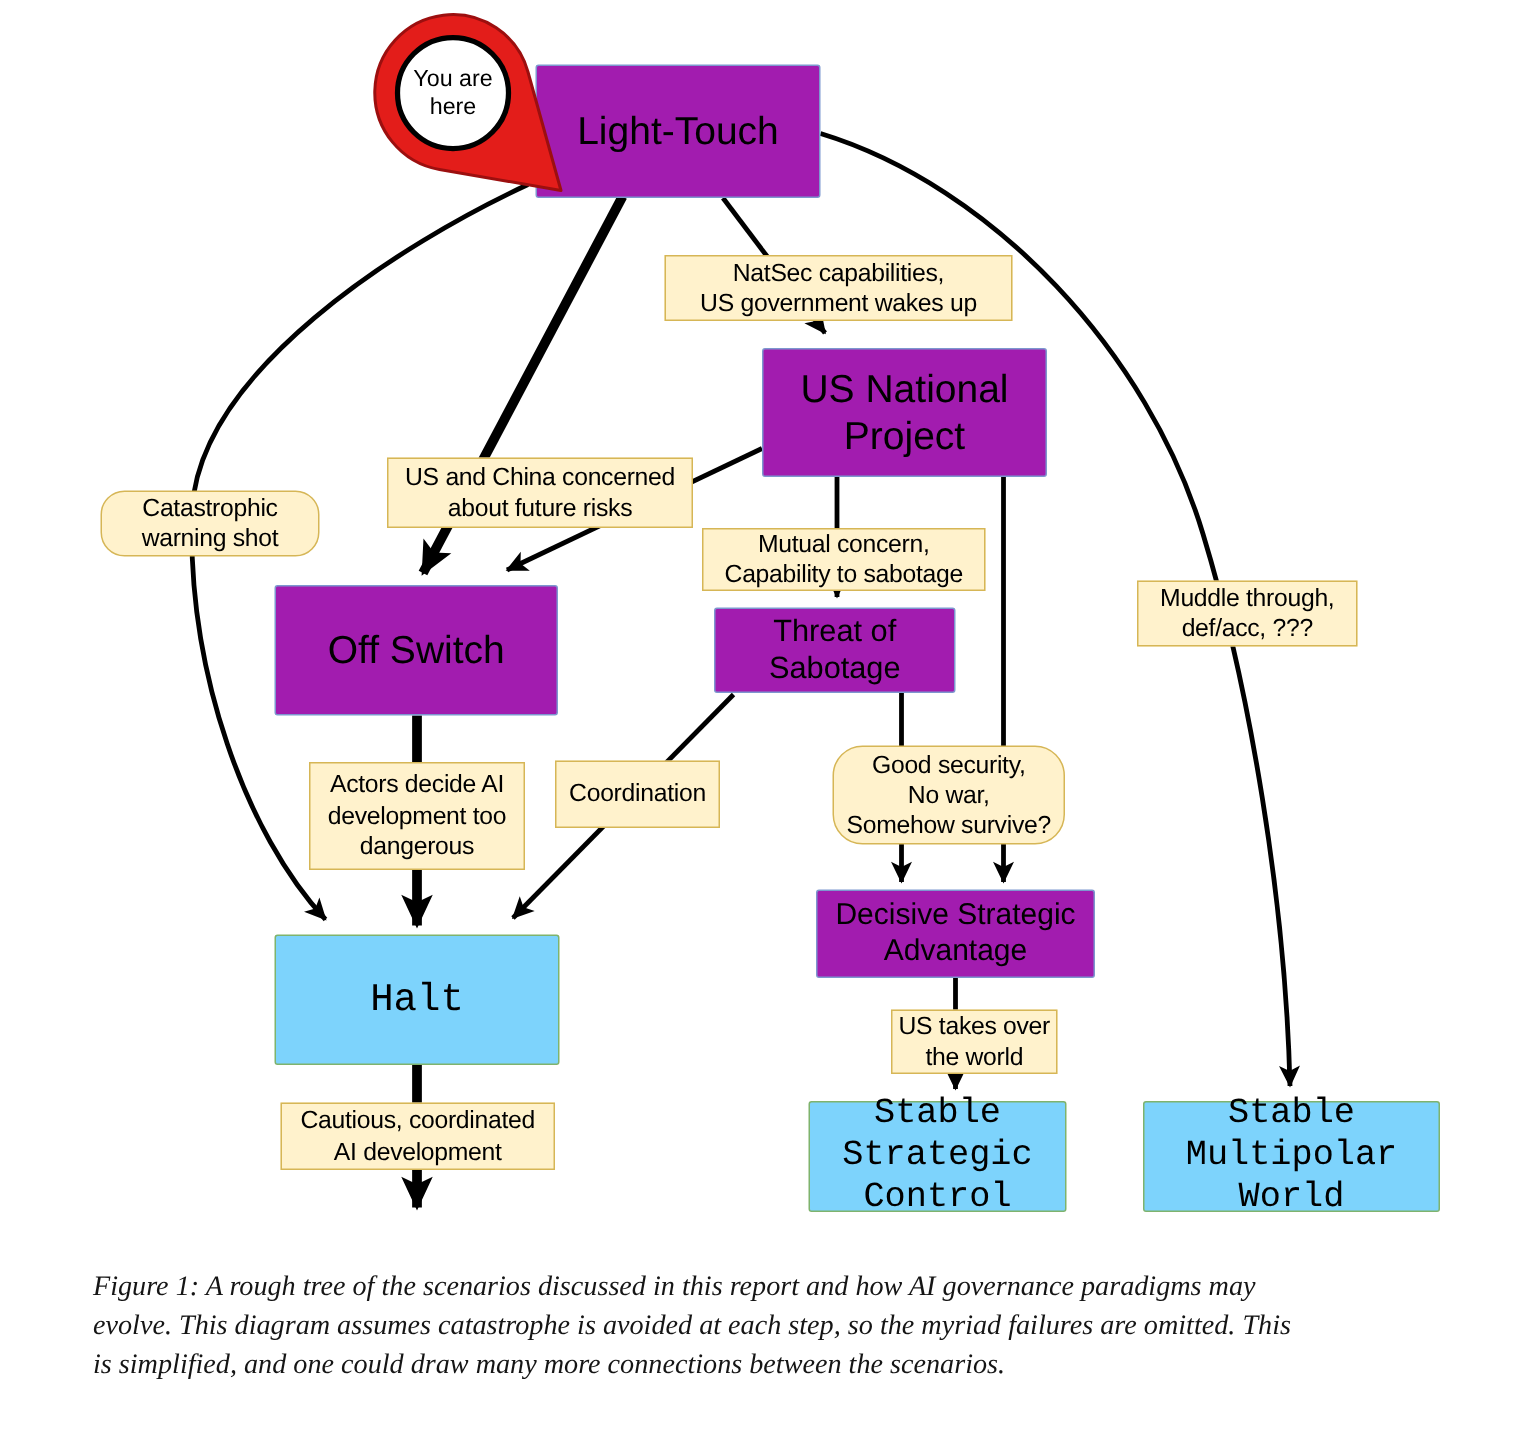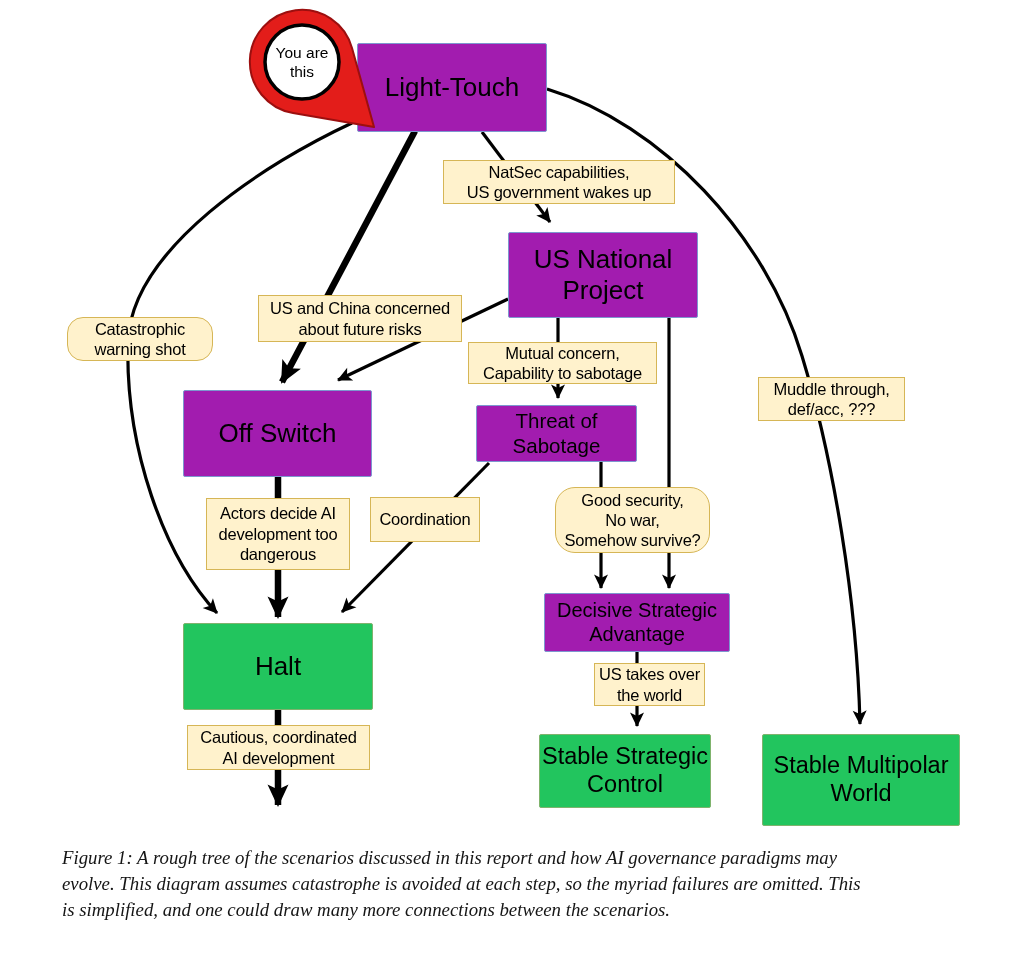--- a/index.html
+++ b/index.html
@@ -8,26 +8,26 @@
     font-family:"Liberation Sans","DejaVu Sans",sans-serif;overflow:hidden;
   }
   #edges,#pin-overlay{position:absolute;left:0;top:0;}
   #edges{z-index:1;}
   .node{
     position:absolute;z-index:2;display:flex;align-items:center;justify-content:center;
     text-align:center;white-space:pre-line;color:#000;line-height:1.18;border-radius:2px;
     box-sizing:border-box;
   }
   .node.blue{background:#a21caf;border:1.6px solid #7d97cf;}
-  .node.green{background:#22c55e;border:1.6px solid #7fb36d;}
+  .node.green{background:#7dd3fc;border:1.6px solid #7fb36d;font-family:Liberation Mono, monospace;}
   .elabel{
     position:absolute;z-index:3;display:flex;align-items:center;justify-content:center;
     text-align:center;white-space:pre-line;color:#000;
     background:#fff2cc;border:1.6px solid #d6b656;box-sizing:border-box;
-    font-size:16.5px;line-height:20.5px;letter-spacing:-0.2px;
+    font-size:16.5px;line-height:20.5px;letter-spacing:-0.2px;margin-top:10px;
   }
   #pin-overlay{z-index:4;pointer-events:none;}
   .pin-text{
     position:absolute;z-index:5;left:265px;top:43px;width:74px;
     text-align:center;font-size:15.5px;line-height:19px;color:#000;white-space:pre-line;
   }
   .caption{
     position:absolute;left:62px;top:845px;width:950px;z-index:2;
     font-family:"Liberation Serif","DejaVu Serif",serif;
     font-size:18.8px;line-height:26px;color:#151515;white-space:pre;font-style:italic;
@@ -67,21 +67,21 @@
 <div class="node blue" style="left:508px;top:232px;width:190px;height:86px;font-size:26px;">US National
 Project</div>
 <div class="node blue" style="left:183px;top:390px;width:189px;height:87px;font-size:26px;">Off Switch</div>
 <div class="node blue" style="left:476px;top:405px;width:161px;height:57px;font-size:20.5px;">Threat of
 Sabotage</div>
 <div class="node blue" style="left:544px;top:593px;width:186px;height:59px;font-size:20px;">Decisive Strategic
 Advantage</div>
 <div class="node green" style="left:183px;top:623px;width:190px;height:87px;font-size:26px;">Halt</div>
 <div class="node green" style="left:539px;top:734px;width:172px;height:74px;font-size:23.5px;">Stable Strategic
 Control</div>
-<div class="node green" style="left:762px;top:734px;width:198px;height:92px;font-size:23.5px;">Stable Multipolar
+<div class="node green" style="left:762px;top:734px;width:198px;height:74px;font-size:23.5px;">Stable Multipolar
 World</div>
 
 <div class="elabel" style="left:443px;top:160px;width:232px;height:44px;">NatSec capabilities,
 US government wakes up</div>
 <div class="elabel" style="left:67px;top:317px;width:146px;height:44px;border-radius:16px;">Catastrophic
 warning shot</div>
 <div class="elabel" style="left:258px;top:295px;width:204px;height:47px;">US and China concerned
 about future risks</div>
 <div class="elabel" style="left:468px;top:342px;width:189px;height:42px;">Mutual concern,
 Capability to sabotage</div>
@@ -97,17 +97,17 @@
 <div class="elabel" style="left:594px;top:663px;width:111px;height:43px;">US takes over
 the world</div>
 <div class="elabel" style="left:187px;top:725px;width:183px;height:45px;">Cautious, coordinated
 AI development</div>
 
 <svg id="pin-overlay" width="1024" height="835" viewBox="0 0 1024 835">
   <path d="M374,127 L352,48 A52,52 0 1 0 293,113 Z" fill="#e31d1a" stroke="#9c0f0f" stroke-width="2" stroke-linejoin="round"></path>
   <circle cx="302" cy="62" r="37" fill="#ffffff" stroke="#000000" stroke-width="3.5"></circle>
 </svg>
 <div class="pin-text">You are
-this</div>
+here</div>
 
 <div class="caption">Figure 1: A rough tree of the scenarios discussed in this report and how AI governance paradigms may
 evolve. This diagram assumes catastrophe is avoided at each step, so the myriad failures are omitted. This
 is simplified, and one could draw many more connections between the scenarios.</div>
 
 </body></html>

